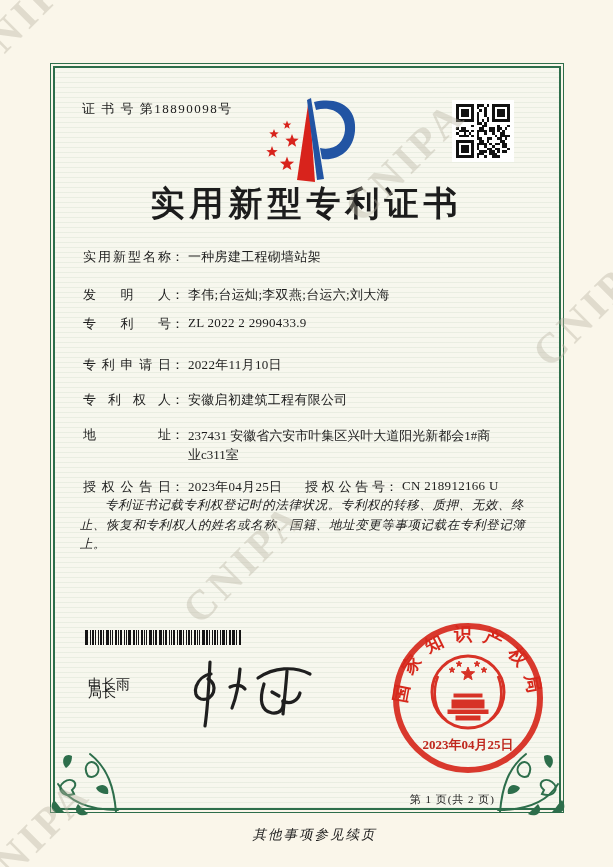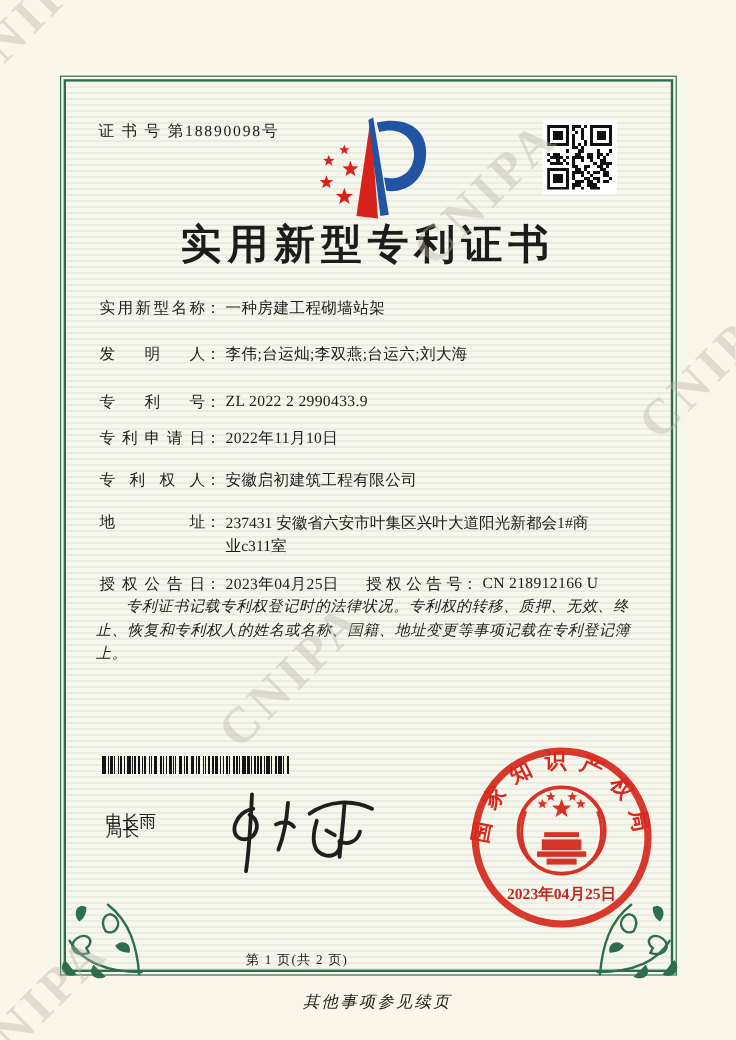--- a/index.html
+++ b/index.html
@@ -62,21 +62,21 @@
   }
   .doc-title {
     position:absolute; left:0; top:181px; width:613px;
     text-align:center; font-size:34px; font-weight:700;
     letter-spacing:5px; z-index:3;
   }
 
   
   .fields { position:absolute; left:83px; top:248px; width:445px; font-size:13px; z-index:3; }
   .frow { position:absolute; left:0; white-space:nowrap; }
-  .frow.r0{top:0;} .frow.r1{top:38px;} .frow.r2{top:78px;} .frow.r3{top:108px;}
+  .frow.r0{top:0;} .frow.r1{top:38px;} .frow.r2{top:67px;} .frow.r3{top:108px;}
   .frow.r4{top:143px;} .frow.r5{top:178px;} .frow.r6{top:230px;}
   .flabel {
     display:inline-block; width:88px;
     text-align:justify; text-align-last:justify;
     vertical-align:top;
   }
   .fcolon { display:inline-block; vertical-align:top; margin-right:4px; }
   .fvalue { display:inline-block; vertical-align:top; letter-spacing:0.3px; }
   .addr-lines { display:inline-block; vertical-align:top; line-height:19px; }
   .pair2 { position:absolute; left:222px; top:0; white-space:nowrap; }
@@ -95,21 +95,21 @@
   .sig-title { position:absolute; left:88px; top:684px; font:500 14px "Liberation Sans","DejaVu Sans",sans-serif; z-index:3; }
   .sig-name  { position:absolute; left:88px; top:676px; font:500 14px "Liberation Sans","DejaVu Sans",sans-serif; z-index:3; }
   .sig-script { position:absolute; left:178px; top:654px; z-index:3; }
 
   
   .seal { position:absolute; left:388px; top:618px; z-index:4; }
 
   
   .page-num {
     position:absolute; left:0; top:792px; width:495px;
-    text-align:center; font-size:11px; letter-spacing:1px; z-index:3;
+    text-align:right; font-size:11px; letter-spacing:1px; z-index:3;
   }
   .bottom-note {
     position:absolute; left:0; top:826px; width:613px;
     text-align:center; font-size:13.5px; font-style:italic;
     letter-spacing:2px; z-index:3;padding-left:16px;
   }
 </style>
 </head>
 <body>
 

